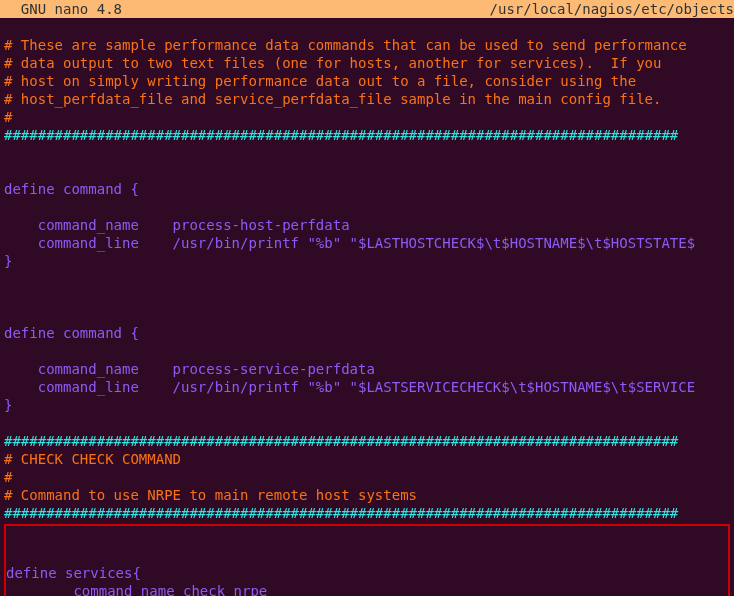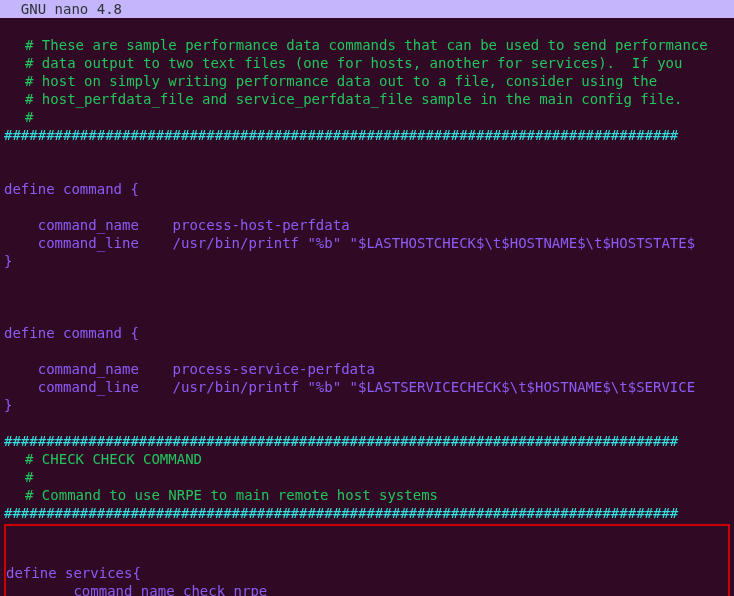--- a/index.html
+++ b/index.html
@@ -6,52 +6,53 @@
     body {
       background: #300a24;
       font-family: 'DejaVu Sans Mono', 'Liberation Mono', monospace;
       font-size: 14px;
       line-height: 18px;
       width: 734px;
       height: 596px;
       overflow: hidden;
     }
     .titlebar {
-      background: #c4b5fd;
+      background: #fdba74;
       color: #2e3436;
       height: 18px;
       display: flex;
       white-space: pre;
     }
     .titlebar-left {
       padding-left: 4px;
     }
     .titlebar-right {
       margin-left: auto;
     }
     .content {
       padding: 0 4px;
       white-space: pre;
       overflow: hidden;
     }
-    .comment { color: #22c55e; margin-left: 21px; }
+    .comment { color: #f97316; }
     .directive { color: #8b5cf6; }
     .hashline { color: #34e2e2; }
     .highlight-box {
       border: 2px solid #cc0000;
       margin: 2px 4px 0 4px;
       padding: 2px 0;
       white-space: pre;
     }
   </style>
 </head>
 <body>
 
 <div class="titlebar">
   <span class="titlebar-left">  GNU nano 4.8</span>
+  <span class="titlebar-right">/usr/local/nagios/etc/objects</span>
 </div>
 
 <div class="content">
 <span class="comment"># These are sample performance data commands that can be used to send performance</span>
 <span class="comment"># data output to two text files (one for hosts, another for services).  If you</span>
 <span class="comment"># host on simply writing performance data out to a file, consider using the</span>
 <span class="comment"># host_perfdata_file and service_perfdata_file sample in the main config file.</span>
 <span class="comment">#</span>
 <span class="hashline">################################################################################</span>
 <span></span>

